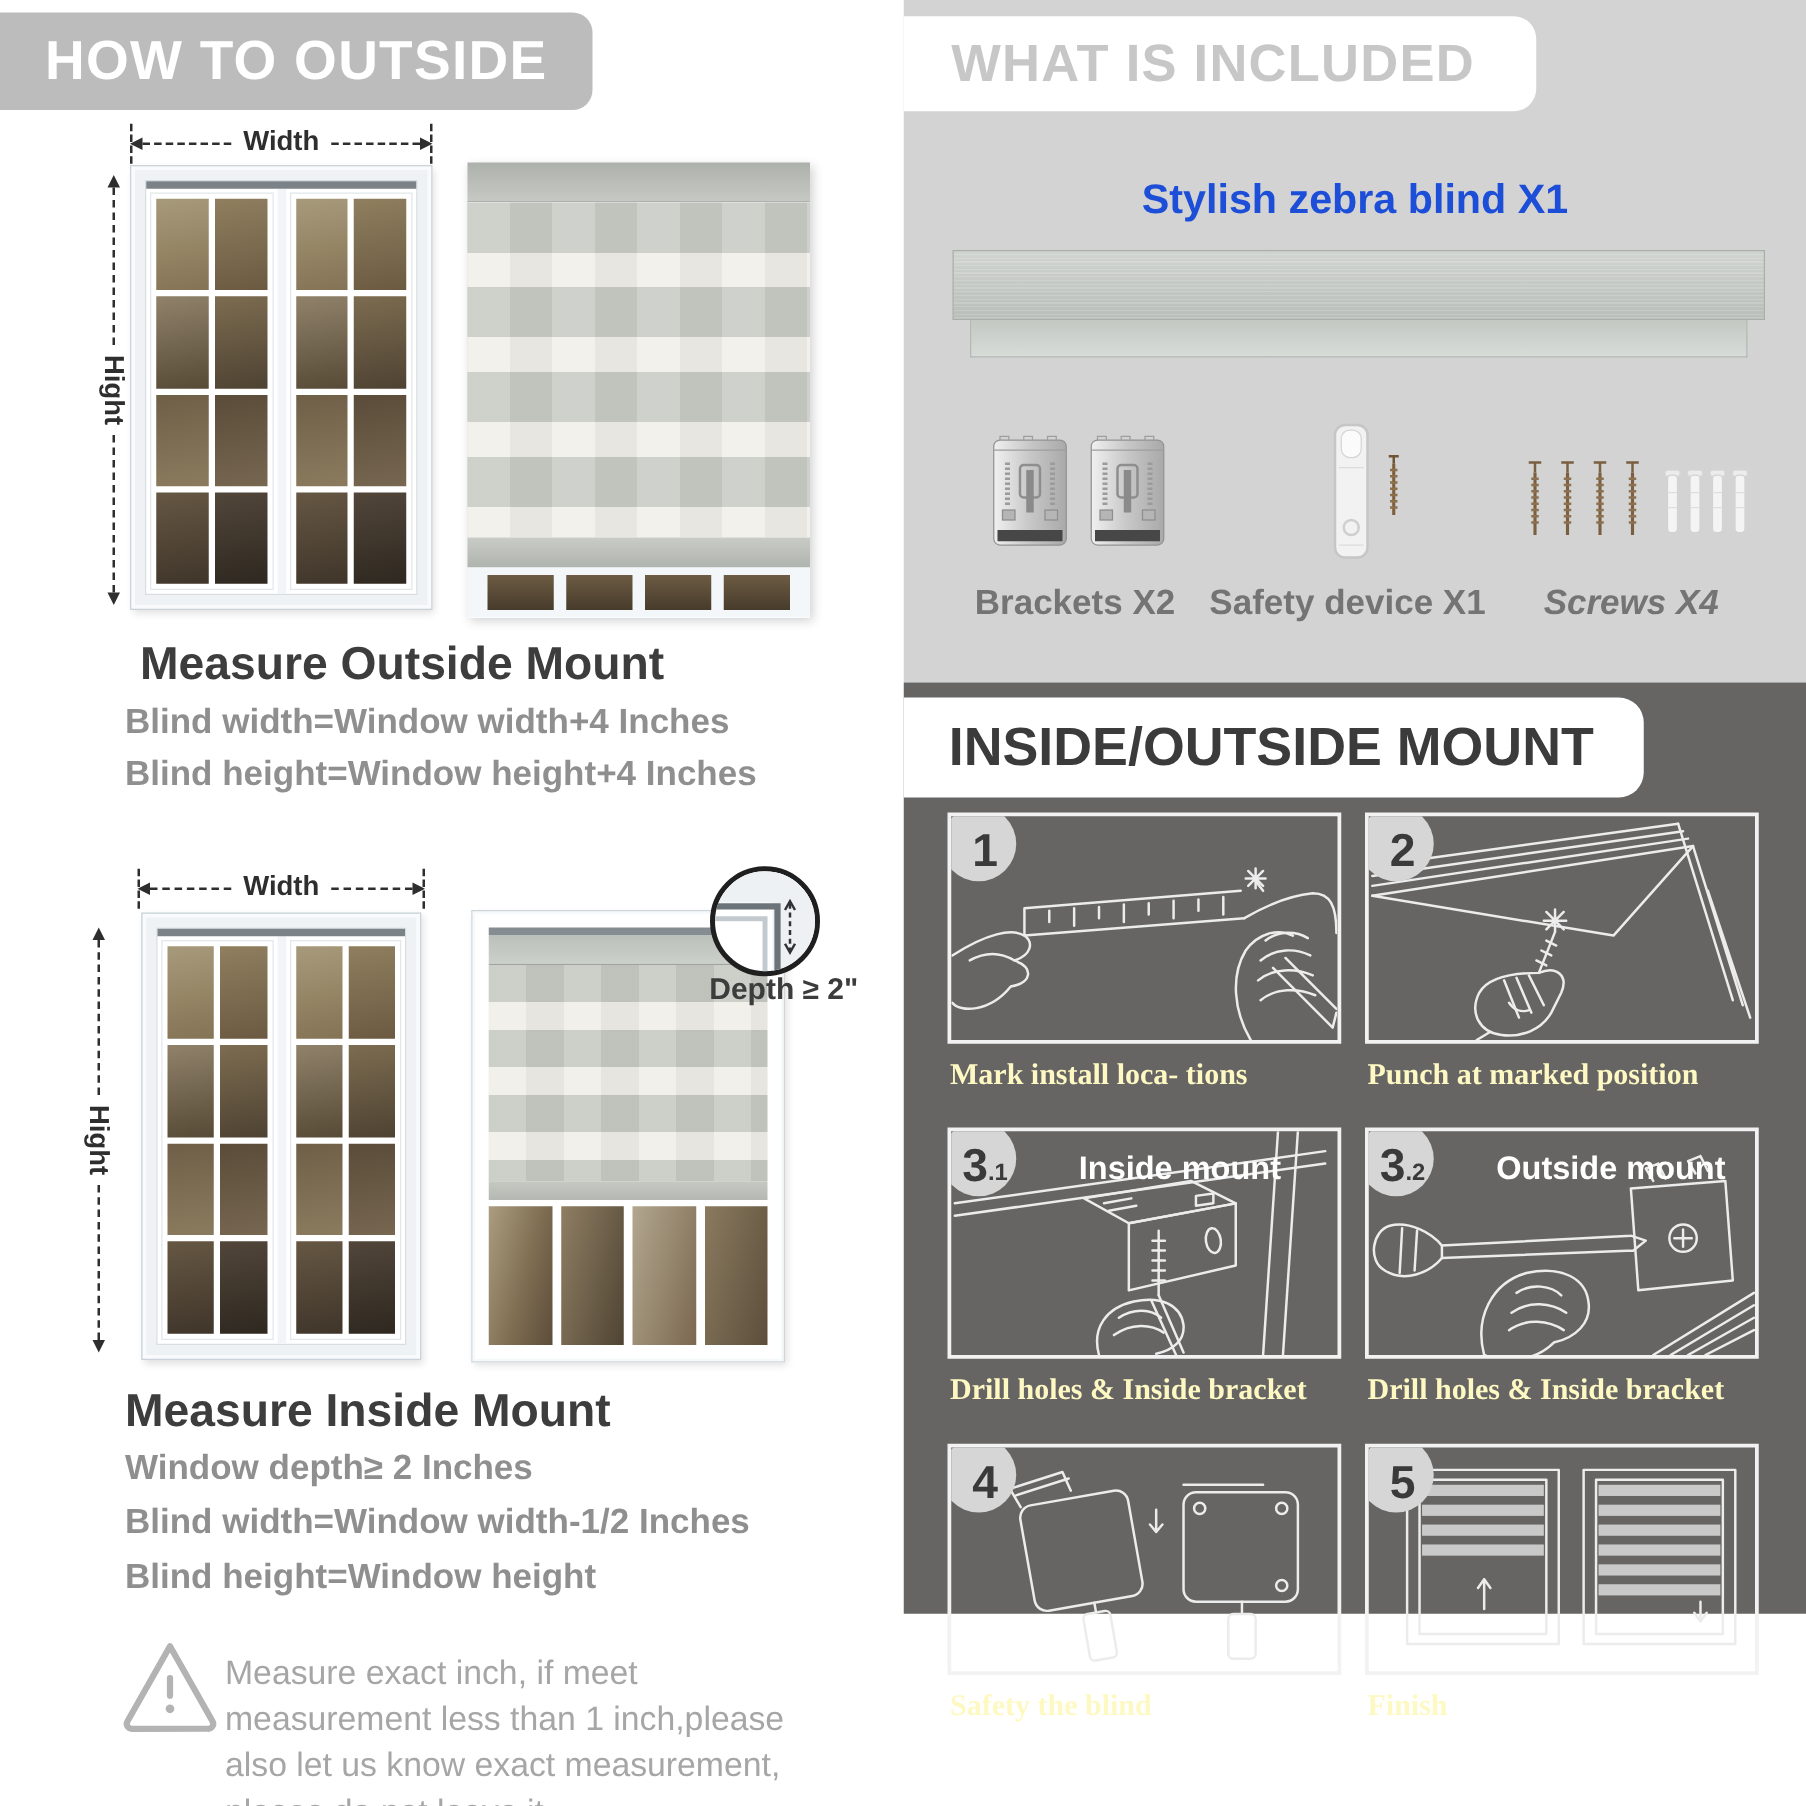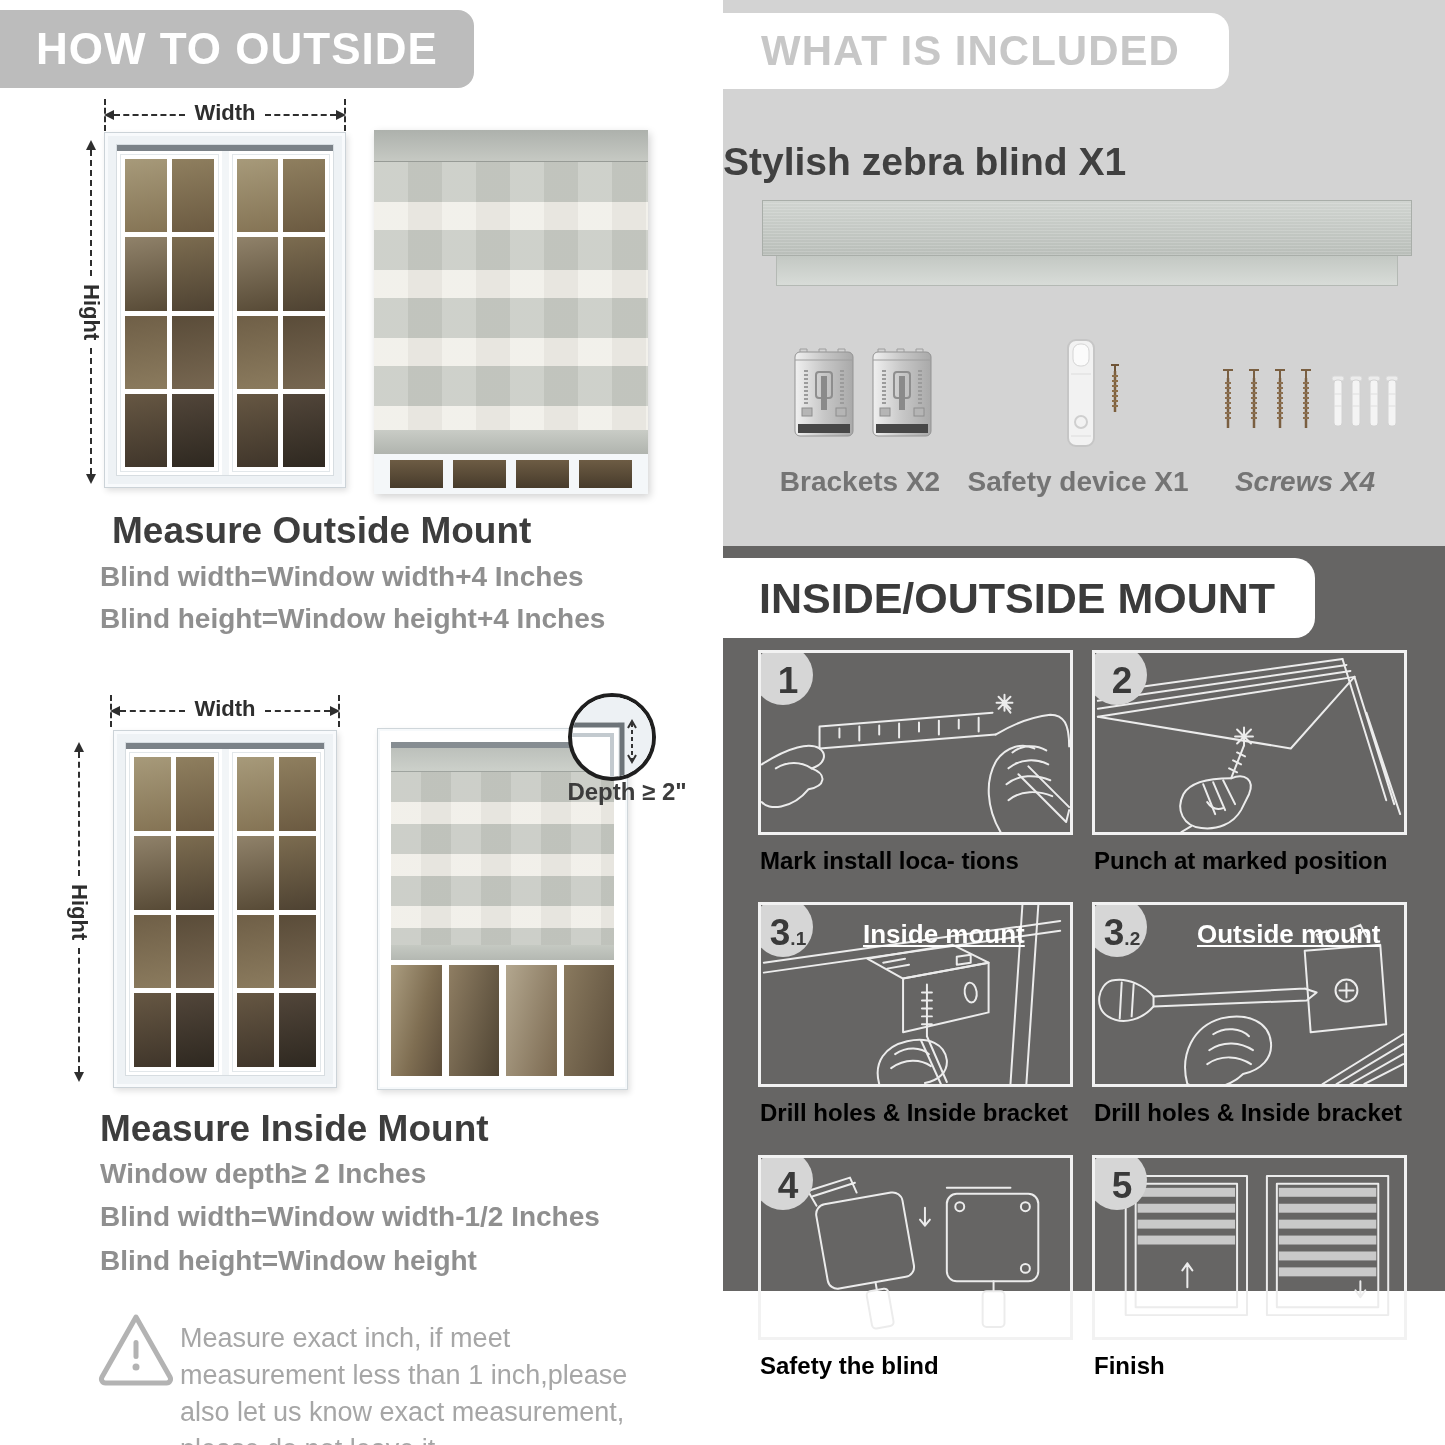--- a/index.html
+++ b/index.html
@@ -85,39 +85,39 @@
   .mag{position:absolute;width:88px;height:88px;border:4px solid #1f1f1f;border-radius:50%;
        background:#fff;overflow:hidden;z-index:6;}
   .depth{position:absolute;font-weight:bold;font-size:24px;color:#3c3c3c;text-align:center;}
 
   
   .mtitle{position:absolute;margin:0;font-size:37px;font-weight:bold;color:#3d3d3d;}
   .formula{position:absolute;margin:0;font-size:28px;font-weight:bold;color:#8f8f8f;}
   .warn-text{position:absolute;width:492px;font-size:27px;line-height:37px;color:#a6a6a6;}
 
   
-  .blind-label{position:absolute;left:0;top:140px;width:722px;text-align:left;
-               font-size:39px;font-weight:bold;color:#404040;}
+  .blind-label{position:absolute;left:0;top:140px;width:722px;text-align:center;
+               font-size:33px;font-weight:bold;color:#1d4ed8;}
   .headrail{position:absolute;left:39px;top:200px;width:650px;height:56px;border:1px solid #a9aea9;
             background:
               repeating-linear-gradient(0deg, rgba(255,255,255,.16) 0 1px, rgba(0,0,0,0) 1px 3px),
               linear-gradient(180deg,#d0d4d0,#b9beb9);}
   .headrail-lip{position:absolute;left:13px;top:55px;width:622px;height:30px;border:1px solid #b4b9b4;border-top:none;
             background:linear-gradient(180deg,#c3c8c3,#d8dcd8);}
   .item-label{position:absolute;top:466px;font-size:28px;font-weight:bold;color:#747474;text-align:center;}
 
   
   .stepwrap{position:absolute;width:315px;}
   .stepbox{position:relative;width:315px;height:185px;border:3px solid #f2f2f2;overflow:hidden;}
   .badge{position:absolute;top:-8px;left:-8px;width:60px;height:60px;border-radius:50%;background:#d6d6d6;
          display:flex;align-items:center;justify-content:center;padding:10px 0 0 10px;z-index:3;}
   .badge .num{font-size:37px;font-weight:bold;color:#3a3a3a;line-height:1;}
   .badge .sub{font-size:19px;font-weight:bold;color:#3a3a3a;margin-top:14px;}
-  .steptitle{position:absolute;left:102px;top:14px;font-size:26px;font-weight:bold;color:#fff;z-index:3;text-decoration:underline;}
-  .stepcap{margin:12px 0 0 2px;font-size:24px;font-weight:bold;color:#000000;}
+  .steptitle{position:absolute;left:102px;top:14px;font-size:26px;font-weight:bold;color:#fff;z-index:3;}
+  .stepcap{margin:12px 0 0 2px;font-size:24px;font-weight:bold;color:#fef9c3;font-family:Liberation Serif, serif;}
   .art{position:absolute;left:0;top:0;}
 
   h2,p{margin:0;}
 </style>
 </head>
 <body>
 
 <svg width="0" height="0" style="position:absolute" aria-hidden="true">
   <defs>
     <linearGradient id="met" x1="0" y1="0" x2="1" y2="0">

